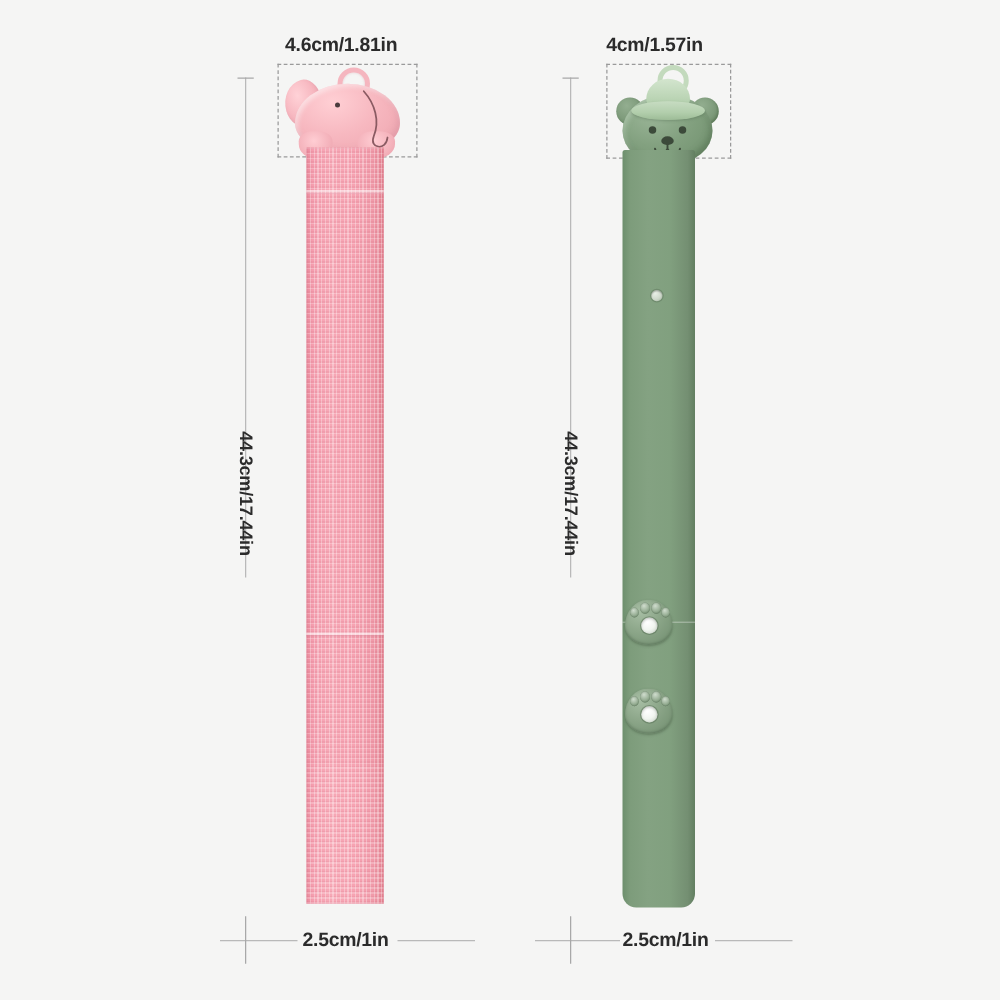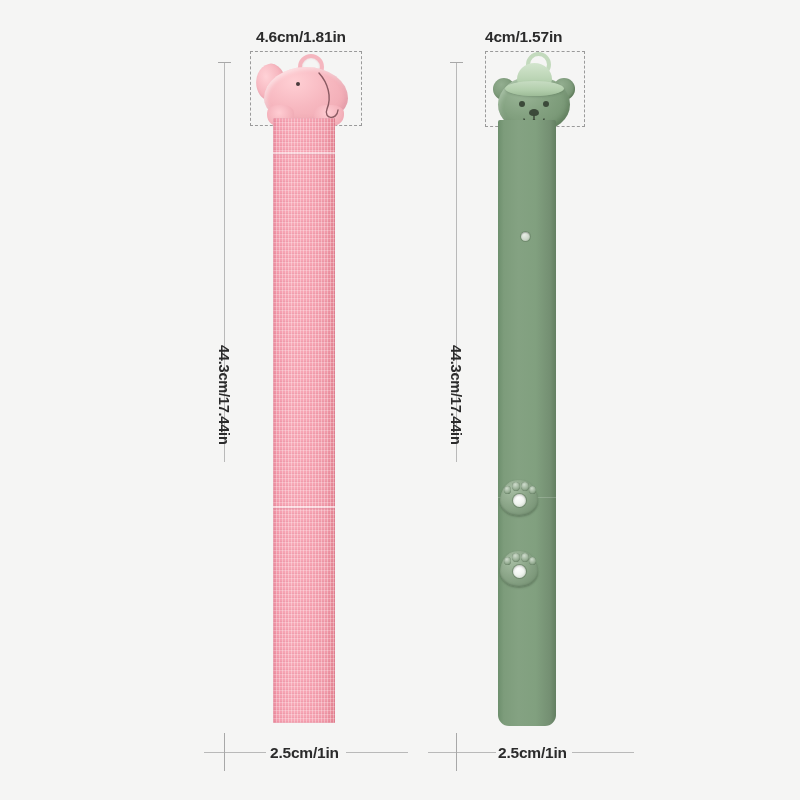--- a/index.html
+++ b/index.html
@@ -225,21 +225,21 @@
     position: absolute;
     border-radius: 50% 50% 45% 45% / 55% 55% 45% 45%;
     background: #3c4a3a;
   }
 </style>
 </head>
 <body>
 
 <div id="stage">
 
-  <div class="abs" style="left:0; top:0; width:400px; height:800px;margin-left:28px;">
+  <div class="abs" style="left:0; top:0; width:400px; height:800px;">
 
     <div class="abs dim-text" style="left:228px; top:28px;">4.6cm/1.81in</div>
 
     <div class="abs dashed-box" style="left:222px; top:51px; width:110px; height:73px;"></div>
 
     <div class="eleph" style="left:222px; top:51px; width:110px; height:78px;">
 
       <div class="eleph-loop" style="left:48px; top:3px; width:18px; height:18px;"></div>
 
       <div class="eleph-ear" style="left:6px; top:13px; width:30px; height:38px; transform:rotate(-16deg);"></div>

